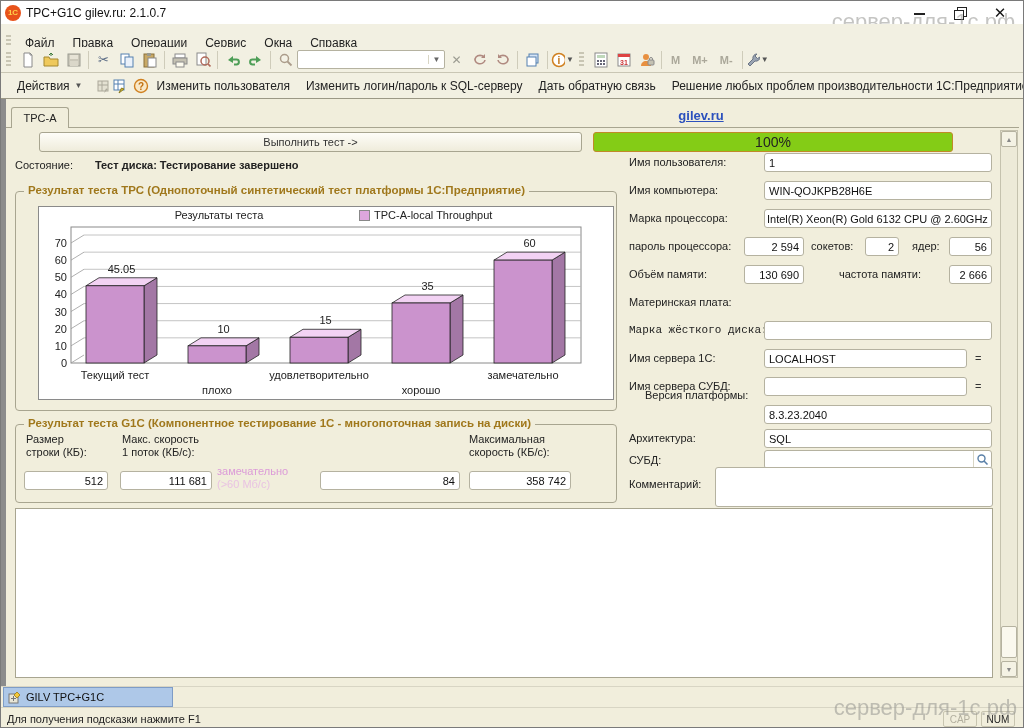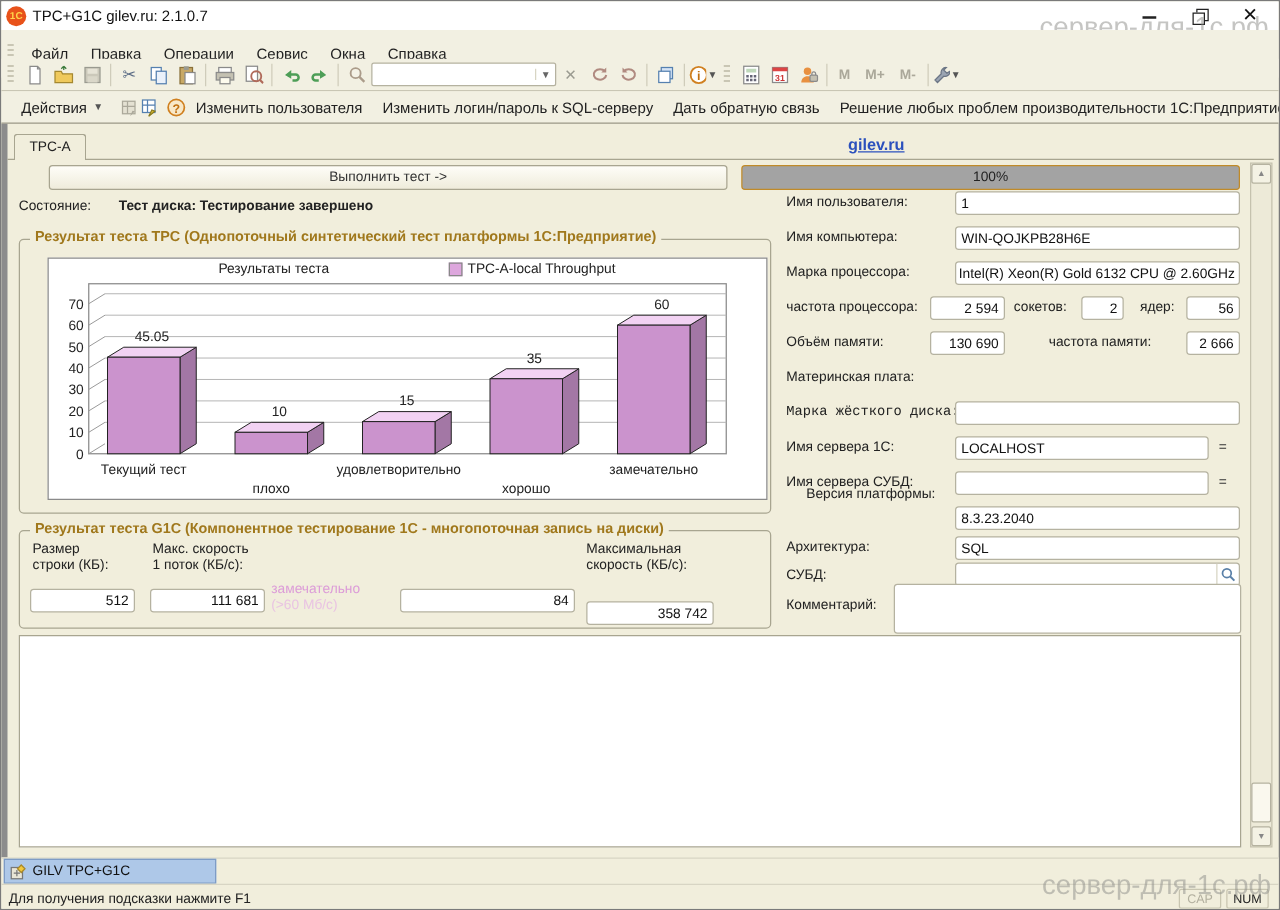--- a/index.html
+++ b/index.html
@@ -35,21 +35,21 @@
   .act-btn { font-size:12px; color:#222; padding:2px 6px; display:flex; align-items:center; gap:4px; }
   .act-link { font-size:12px; color:#222; padding:2px 8px; white-space:nowrap; }
 
   
   .leftstrip { position:absolute; left:0; top:98px; width:5px; height:587px; background:#8C8C8C; }
   .tabrow-line { position:absolute; left:5px; top:126px; width:1013px; height:1px; background:#A8A590; }
   .tab { position:absolute; left:10px; top:106px; width:58px; height:21px; background:#F1EEDC; border:1px solid #A8A590; border-bottom:none; border-radius:3px 3px 0 0; font-size:11px; color:#222; display:flex; align-items:center; justify-content:center; }
   .site-link { position:absolute; left:620px; top:107px; width:160px; text-align:center; font-size:13px; font-weight:bold; color:#2B50BD; text-decoration:underline; cursor:pointer; }
 
   .run-btn { position:absolute; left:38px; top:131px; width:543px; height:20px; border:1px solid #A8A590; border-radius:3px; background:linear-gradient(#FEFDF8,#EFECDB); font-size:11px; color:#333; display:flex; align-items:center; justify-content:center; cursor:pointer; }
-  .progress { position:absolute; left:592px; top:131px; width:399px; height:20px; border:1px solid #C08A28; border-radius:3px; background:#a3a3a3; font-size:11px; color:#222; display:flex; align-items:center; justify-content:center; }
+  .progress { position:absolute; left:592px; top:131px; width:360px; height:20px; border:1px solid #C08A28; border-radius:3px; background:#84cc16; font-size:14px; color:#222; display:flex; align-items:center; justify-content:center; }
 
   .status-row { position:absolute; left:14px; top:158px; font-size:11px; color:#222; display:flex; }
   .status-row .sv { font-weight:bold; margin-left:22px; }
 
   .group { position:absolute; border:1px solid #A8A590; border-radius:4px; }
   .group-title { position:absolute; top:-8px; left:8px; background:#F1EEDC; padding:0 4px; font-size:11.5px; font-weight:bold; color:#A0781C; white-space:nowrap; }
   .g-tpc { left:14px; top:190px; width:602px; height:220px; }
   .g-g1c { left:14px; top:423px; width:602px; height:79px; }
 
   .chart-box { position:absolute; left:22px; top:14px; width:576px; height:194px; background:#fff; border:1px solid #8a8a8a; }
@@ -386,33 +386,33 @@
 1 поток (КБ/с):</div>
     <div class="g1c-label" style="left:453px; top:8px; white-space:pre-line;">Максимальная
 скорость (КБ/с):</div>
     <input class="field num" style="left: 8px; top: 46px; width: 84px;" value="512">
     <input class="field num" style="left: 104px; top: 46px; width: 92px;" value="111 681">
     <div class="rating" style="left:201px; top:40px;">
       <div class="r1">замечательно</div>
       <div class="r2">(&gt;60 Мб/с)</div>
     </div>
     <input class="field num" style="left: 304px; top: 46px; width: 140px;" value="84">
-    <input class="field num" style="left: 453px; top: 56px; width: 102px;" value="358 742">
+    <input class="field num" style="left: 453px; top: 46px; width: 102px;" value="358 742">
   </div>
 
   <div class="plabel" style="top:155px;">Имя пользователя:</div>
   <input class="field" style="left: 763px; top: 152px; width: 228px;" value="1">
 
   <div class="plabel" style="top:183px;">Имя компьютера:</div>
   <input class="field" style="left: 763px; top: 180px; width: 228px;" value="WIN-QOJKPB28H6E">
 
   <div class="plabel" style="top:211px;">Марка процессора:</div>
   <input class="field" style="left: 763px; top: 208px; width: 228px; padding: 0px 2px;" value="Intel(R) Xeon(R) Gold 6132 CPU @ 2.60GHz">
 
-  <div class="plabel" style="top:239px;">частота процессора:</div>
+  <div class="plabel" style="top:239px;">пароль процессора:</div>
   <input class="field num" style="left: 743px; top: 236px; width: 60px;" value="2 594">
   <div class="plabel2" style="left:810px; top:239px;">сокетов:</div>
   <input class="field num" style="left: 864px; top: 236px; width: 34px;" value="2">
   <div class="plabel2" style="left:911px; top:239px;">ядер:</div>
   <input class="field num" style="left: 948px; top: 236px; width: 43px;" value="56">
 
   <div class="plabel" style="top:267px;">Объём памяти:</div>
   <input class="field num" style="left: 743px; top: 264px; width: 60px;" value="130 690">
   <div class="plabel2" style="left:838px; top:267px;">частота памяти:</div>
   <input class="field num" style="left: 948px; top: 264px; width: 43px;" value="2 666">

